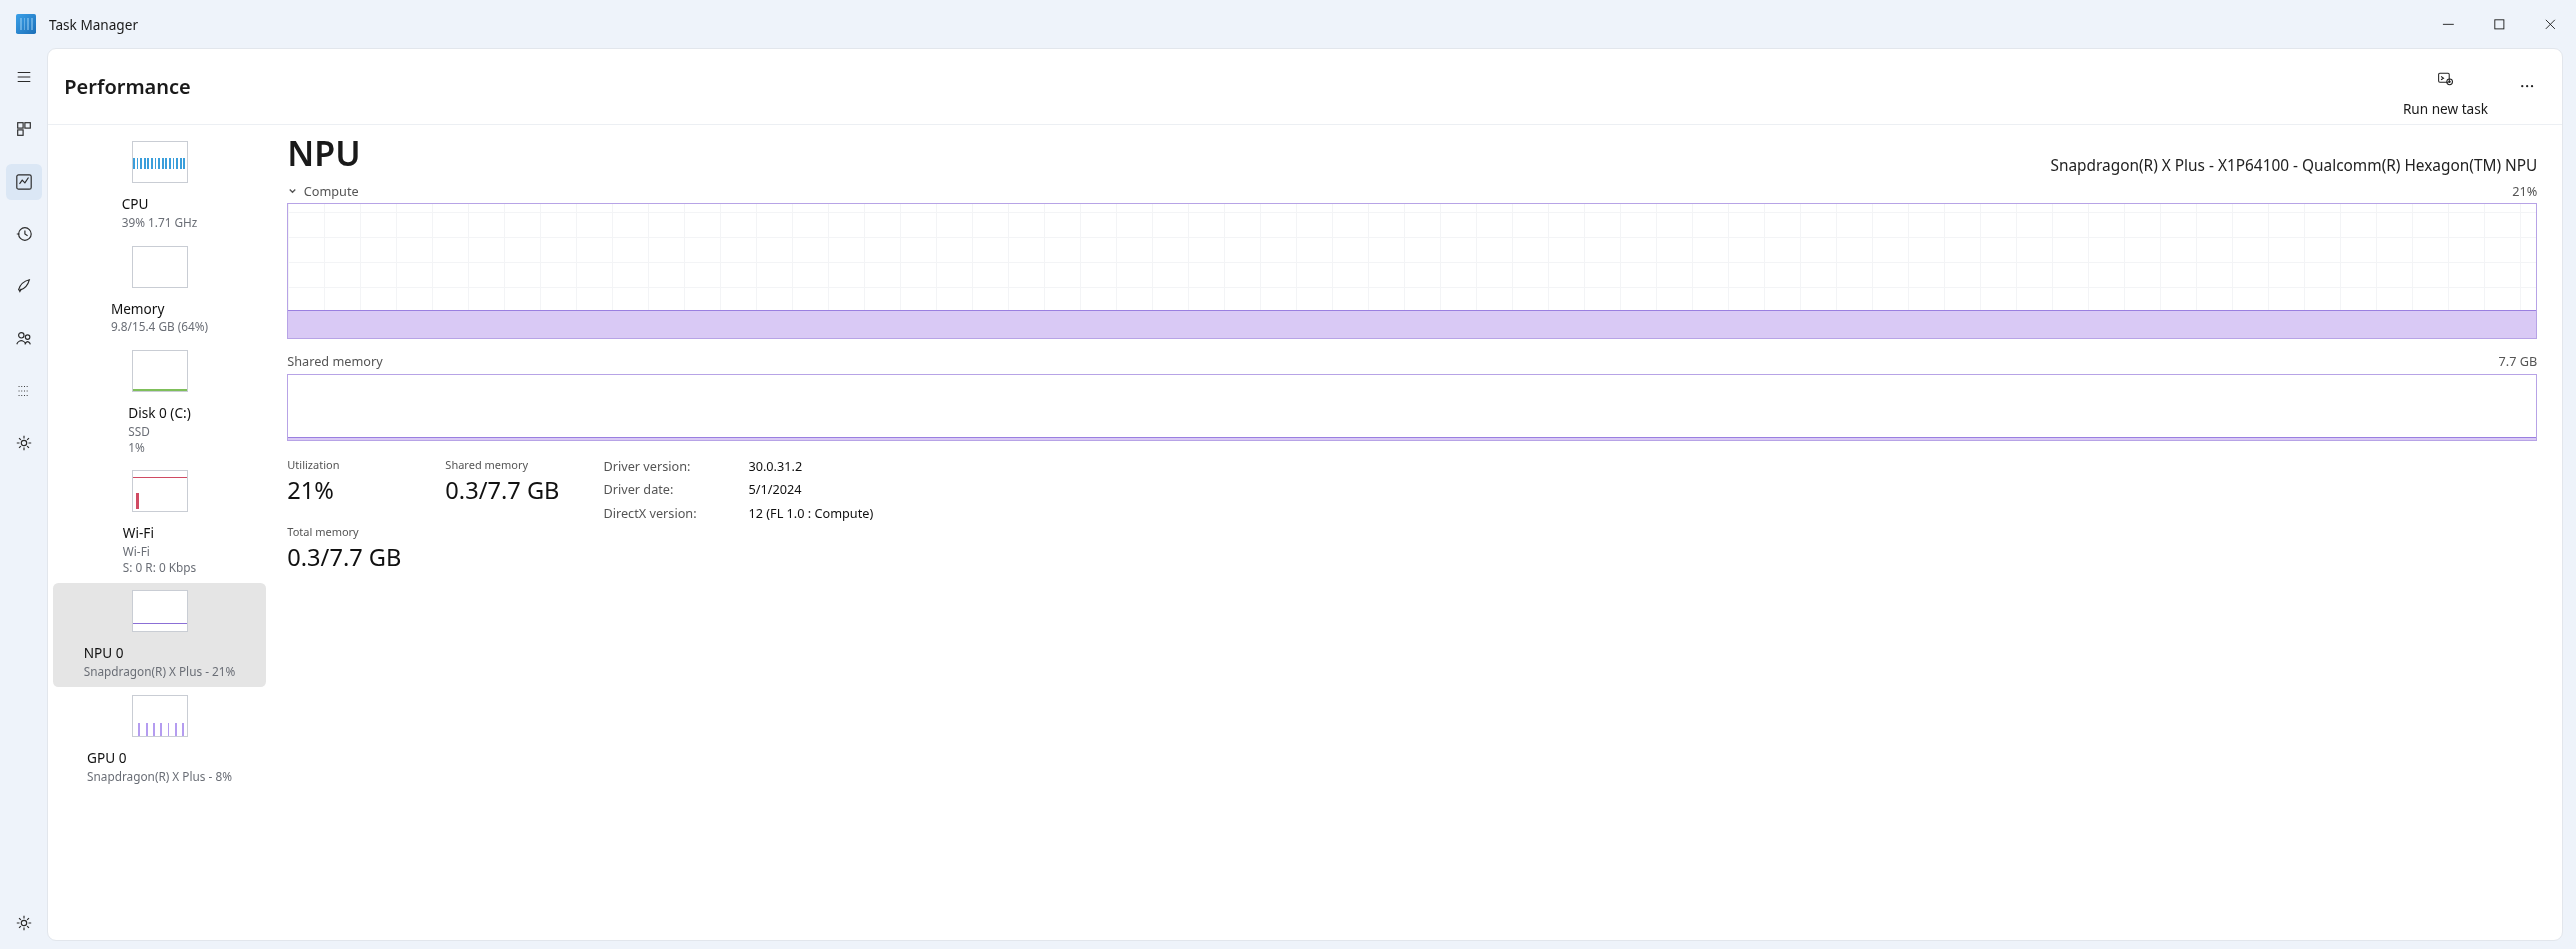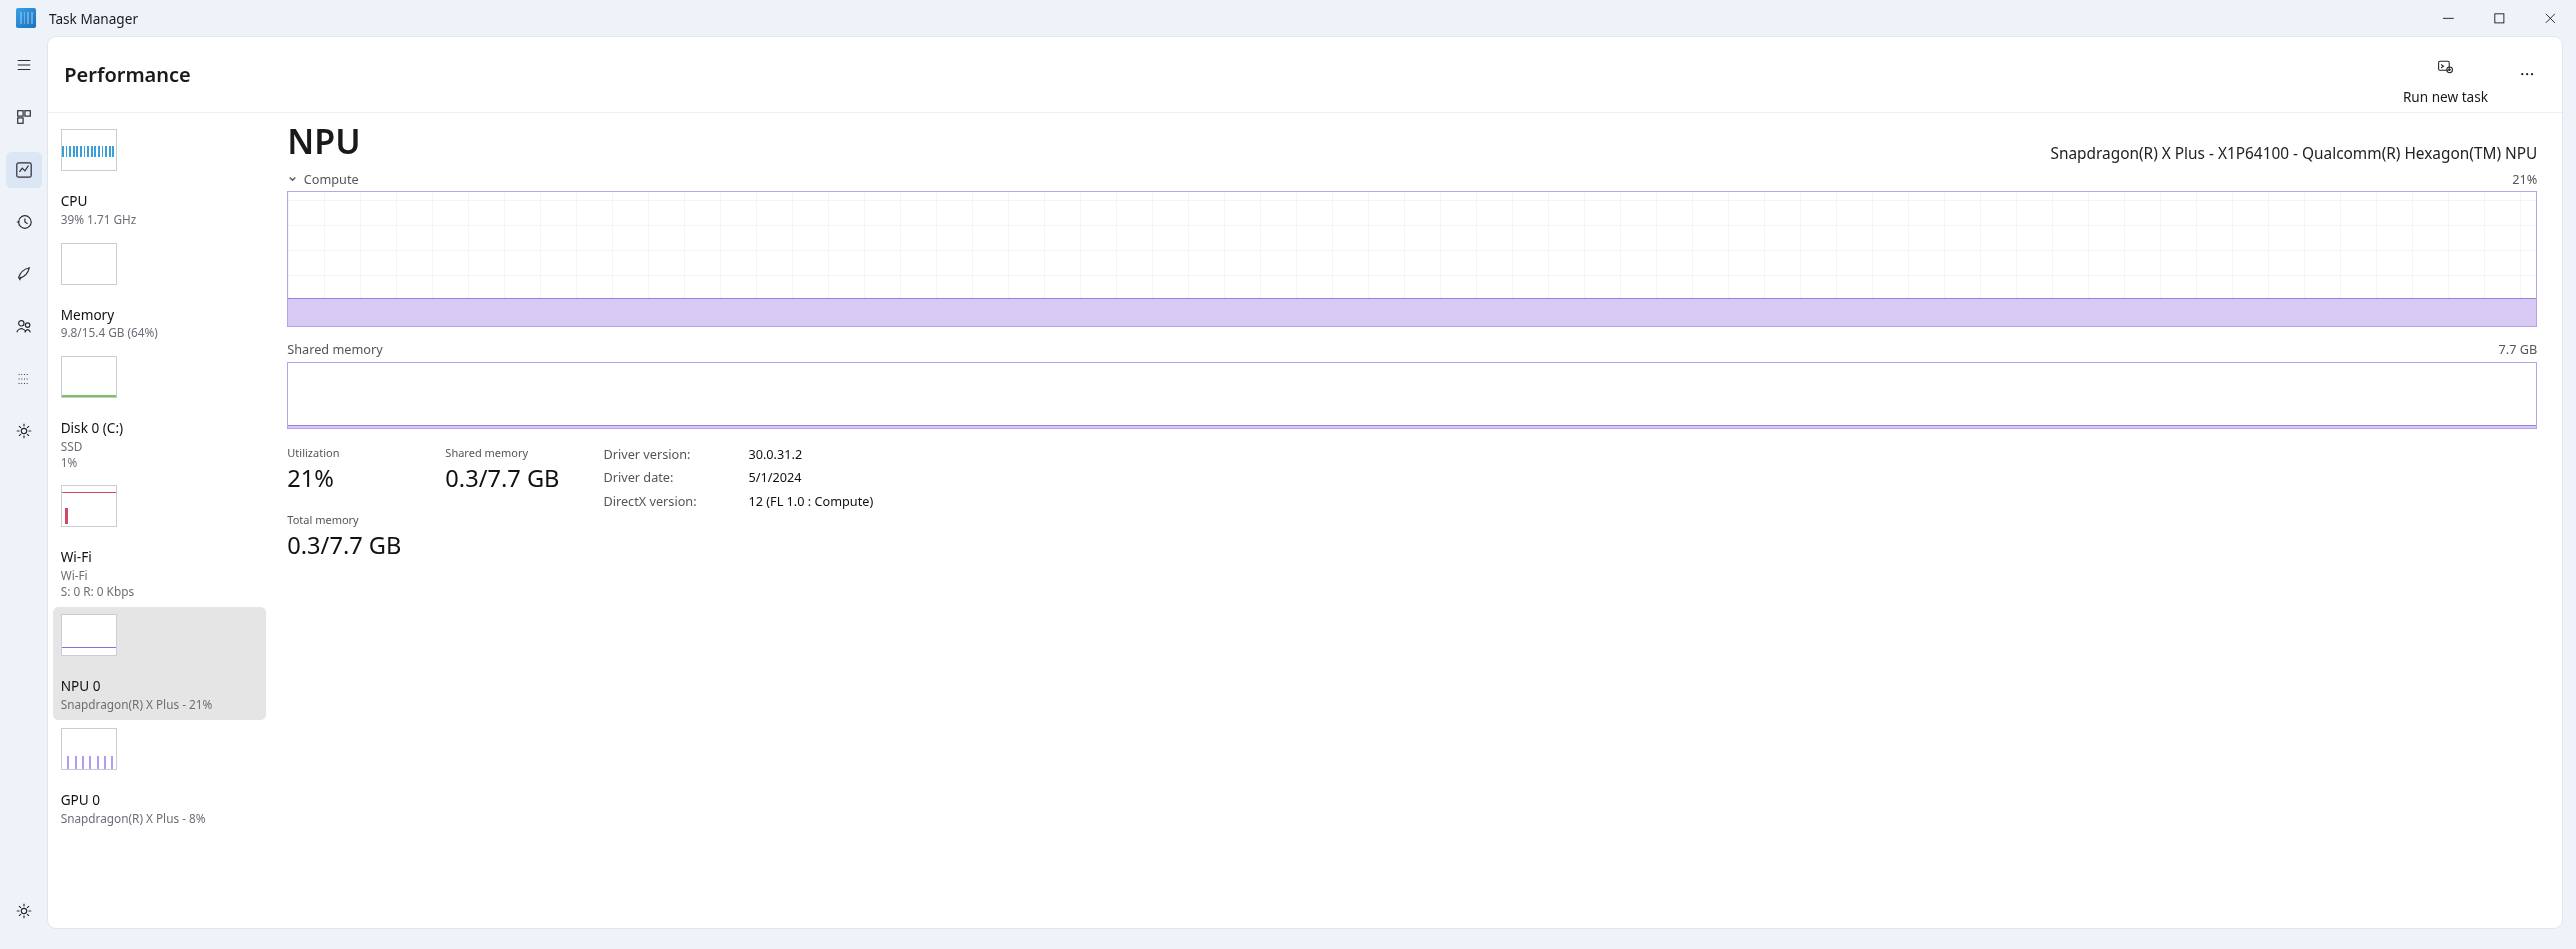--- a/index.html
+++ b/index.html
@@ -8,21 +8,21 @@
   font-size: 11.8px;
   background: #eef3fa;
   color: #1a1a1a;
   width: 2576px;
   height: 950px;
   overflow: hidden;
   transform-origin: top left;
 }
 
 .titlebar {
-  height: 36px;
+  height: 48px;
   display: flex;
   align-items: center;
   padding-left: 16.3px;
   background: #eef3fa;
 }
 .titlebar .app-icon {
   width: 20px; height: 20px;
   background: linear-gradient(135deg,#3aa0e8,#1c6fb8);
   margin-right: 12.7px;
   border-radius: 1.8px;
@@ -82,22 +82,22 @@
 .more-btn{ width:38px; height:34px; display:flex; align-items:center; justify-content:center; border-radius:5.4px;}
 
 
 .content{ flex:1; display:flex; overflow:hidden;}
 .sidelist{
   width: 223px;
   padding:9px 5.4px;
   overflow-y:auto;
 }
 .side-item{
-  display:flex; gap:20px; padding:7.3px 7.3px; border-radius:5.4px;
-  align-items:flex-start;
+  display:flex; gap:11px; padding:7.3px 7.3px; border-radius:5.4px;
+  align-items:center;
 }
 .side-item.selected{ background:#e5e5e5; }
 .side-item .thumb{
   width:56px; height:42px; border:0.9px solid #c9cdd4; background:#fff; position:relative;
   flex-shrink:0;
 }
 .side-item .info{ display:flex; flex-direction:column; gap:1.8px; min-width:0;}
 .side-item .info .name{ font-size:13.6px; color:#111;}
 .side-item .info .sub{ font-size:11.8px; color:#6a6e76; line-height:1.35;}
 

